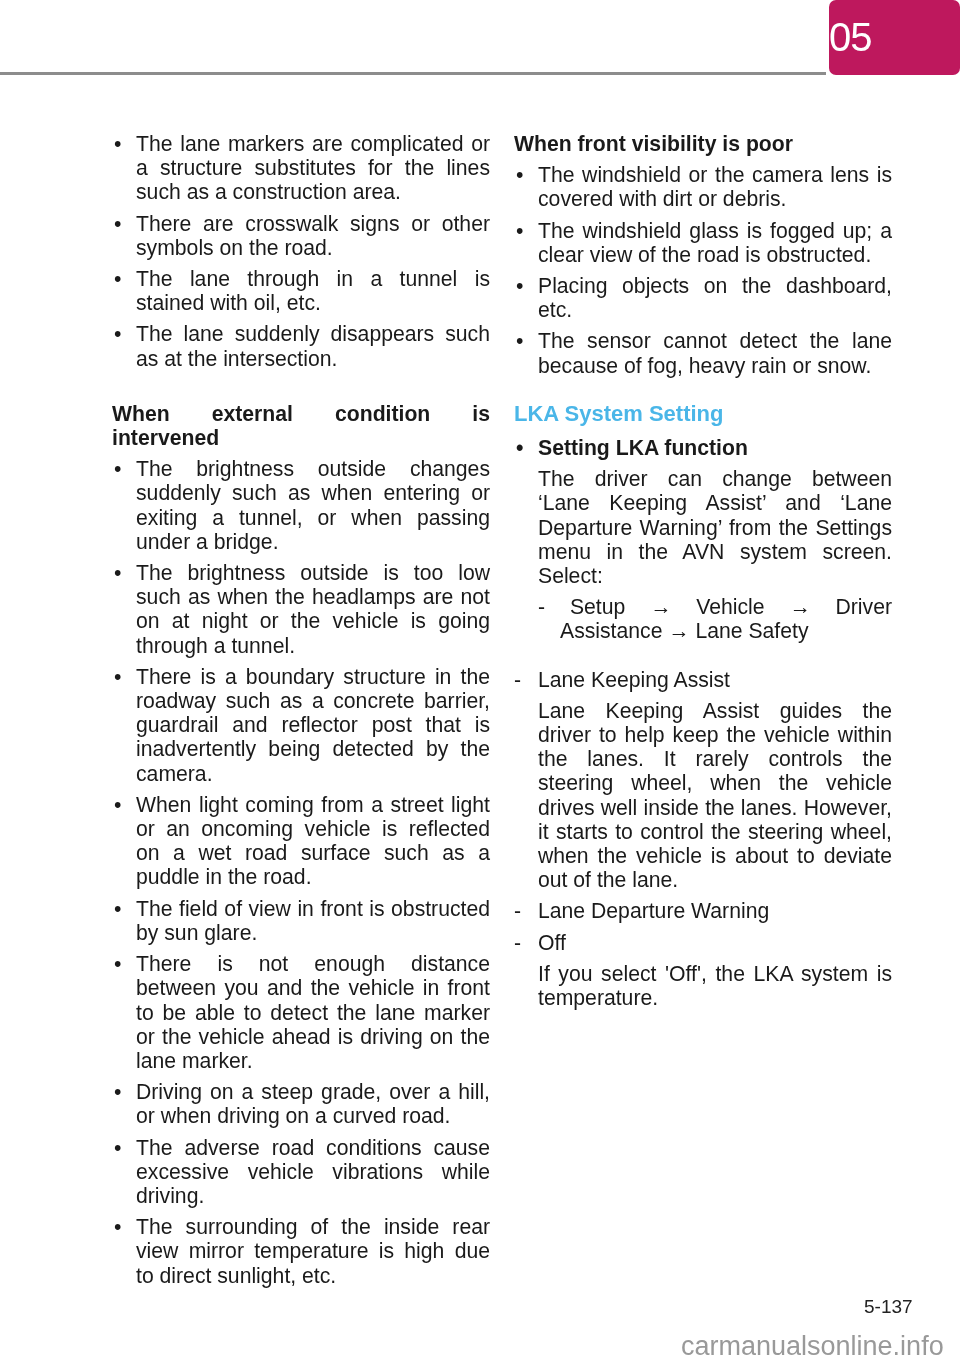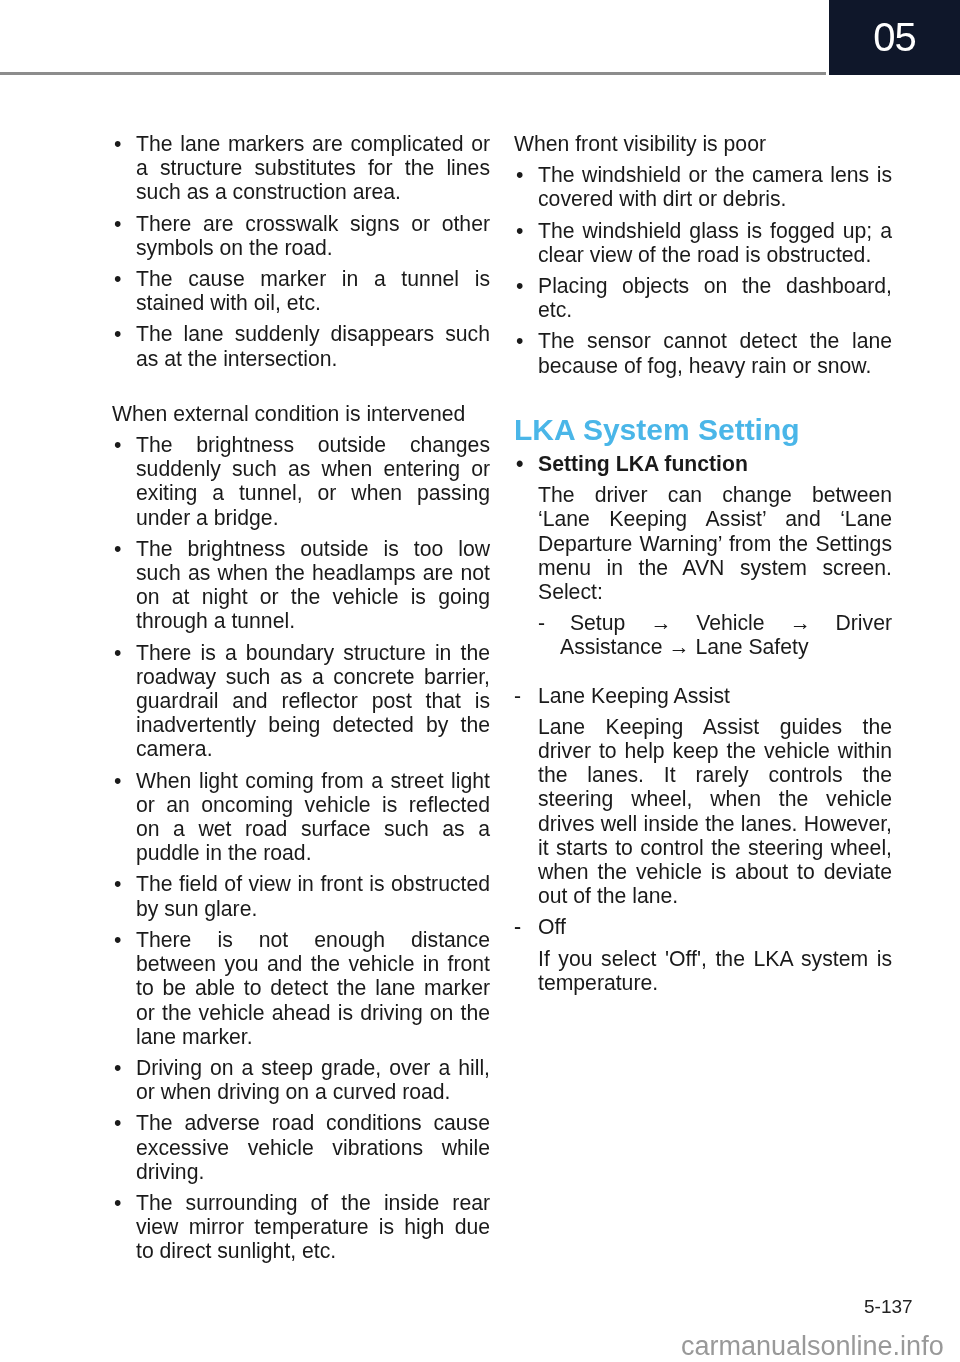--- a/index.html
+++ b/index.html
@@ -7,32 +7,32 @@
     width: 960px; height: 1362px; position: relative; overflow: hidden;
     background: #ffffff; color: #1a1a1a;
     font-family: "Liberation Sans", sans-serif;
   }
   .top-rule {
     position: absolute; left: 0; top: 72px; width: 826px; height: 3px;
     background: #8c8c8c;
   }
   .chapter-tab {
     position: absolute; left: 829px; top: 0; width: 131px; height: 75px;
-    background: #0f172a; color: #fff;
-    display: flex; align-items: center; justify-content: center;
-    font-size: 40px; letter-spacing: -1px;
+    background: #be185d; color: #fff;
+    display: flex; align-items: center; 
+    font-size: 40px; letter-spacing: -1px; border-radius: 7px;
   }
   .col { position: absolute; top: 132px; width: 378px; font-size: 21.2px; line-height: 24.2px; }
   .col.left { left: 112px; }
   .col.right { left: 514px; }
   .bullet { position: relative; padding-left: 24px; margin-bottom: 7px; text-align: justify; }
   .bullet .dot { position: absolute; left: 2px; top: 0; }
-  .heading-bold { font-weight: normal; margin: 0 0 7px 0; text-align: justify; }
+  .heading-bold { font-weight: bold; margin: 0 0 7px 0; text-align: justify; }
   .gap { height: 24px; }
-  .section-title { color: #4ab6e8; font-weight: bold; font-size: 30px; margin: 40px 0 10px 0; }
+  .section-title { color: #4ab6e8; font-weight: bold; font-size: 22px; margin: 24px 0 10px 0; }
   .sub-bullet-bold { font-weight: bold; }
   .indent { padding-left: 24px; text-align: justify; margin-bottom: 7px; }
   .dash { position: relative; padding-left: 24px; margin-bottom: 7px; }
   .dash .mark { position: absolute; left: 0; top: 0; }
   .path-line { padding-left: 24px; }
   .path-line .inner { padding-left: 22px; text-indent: -22px; text-align: justify; }
   .bold { font-weight: bold; }
   .page-num { position: absolute; left: 864px; top: 1296px; font-size: 19px; color: #222; }
   .watermark { position: absolute; left: 681px; top: 1331px; font-size: 27px; color: #999; }
 </style>
@@ -41,21 +41,21 @@
 
 <div class="top-rule"></div>
 <div class="chapter-tab">
   <span>05</span>
 </div>
 
 <div class="col left">
   <div>
     <div class="bullet"><span class="dot">•</span><span>The lane markers are complicated or a structure substitutes for the lines such as a construction area.</span></div>
     <div class="bullet"><span class="dot">•</span><span>There are crosswalk signs or other symbols on the road.</span></div>
-    <div class="bullet"><span class="dot">•</span><span>The cause marker in a tunnel is stained with oil, etc.</span></div>
+    <div class="bullet"><span class="dot">•</span><span>The lane through in a tunnel is stained with oil, etc.</span></div>
     <div class="bullet"><span class="dot">•</span><span>The lane suddenly disappears such as at the intersection.</span></div>
   </div>
   <div class="gap"></div>
   <div class="heading-bold">When external condition is intervened</div>
   <div>
     <div class="bullet"><span class="dot">•</span><span>The brightness outside changes suddenly such as when entering or exiting a tunnel, or when passing under a bridge.</span></div>
     <div class="bullet"><span class="dot">•</span><span>The brightness outside is too low such as when the headlamps are not on at night or the vehicle is going through a tunnel.</span></div>
     <div class="bullet"><span class="dot">•</span><span>There is a boundary structure in the roadway such as a concrete barrier, guardrail and reflector post that is inadvertently being detected by the camera.</span></div>
     <div class="bullet"><span class="dot">•</span><span>When light coming from a street light or an oncoming vehicle is reflected on a wet road surface such as a puddle in the road.</span></div>
     <div class="bullet"><span class="dot">•</span><span>The field of view in front is obstructed by sun glare.</span></div>
@@ -80,20 +80,20 @@
   <div class="bullet sub-bullet-bold"><span class="dot">•</span><span>Setting LKA function</span></div>
   <div class="indent">The driver can change between ‘Lane Keeping Assist’ and ‘Lane Departure Warning’ from the Settings menu in the AVN system screen. Select:</div>
   <div class="path-line">
       <div class="inner">- Setup → Vehicle → Driver Assistance → Lane Safety</div>
     </div>
   <div class="gap"></div>
 
   <div>
     <div class="dash"><span class="mark">-</span><span>Lane Keeping Assist</span></div>
     <div class="indent">Lane Keeping Assist guides the driver to help keep the vehicle within the lanes. It rarely controls the steering wheel, when the vehicle drives well inside the lanes. However, it starts to control the steering wheel, when the vehicle is about to deviate out of the lane.</div>
-    <div class="dash"><span class="mark">-</span></div>
+    <div class="dash"><span class="mark">-</span><span>Lane Departure Warning</span></div>
     <div class="dash"><span class="mark">-</span><span>Off</span></div>
     <div class="indent">If you select 'Off', the LKA system is temperature.</div>
   </div>
 </div>
 
 <div class="page-num">5-137</div>
 <div class="watermark">carmanualsonline.info</div>
 
 </body></html>

